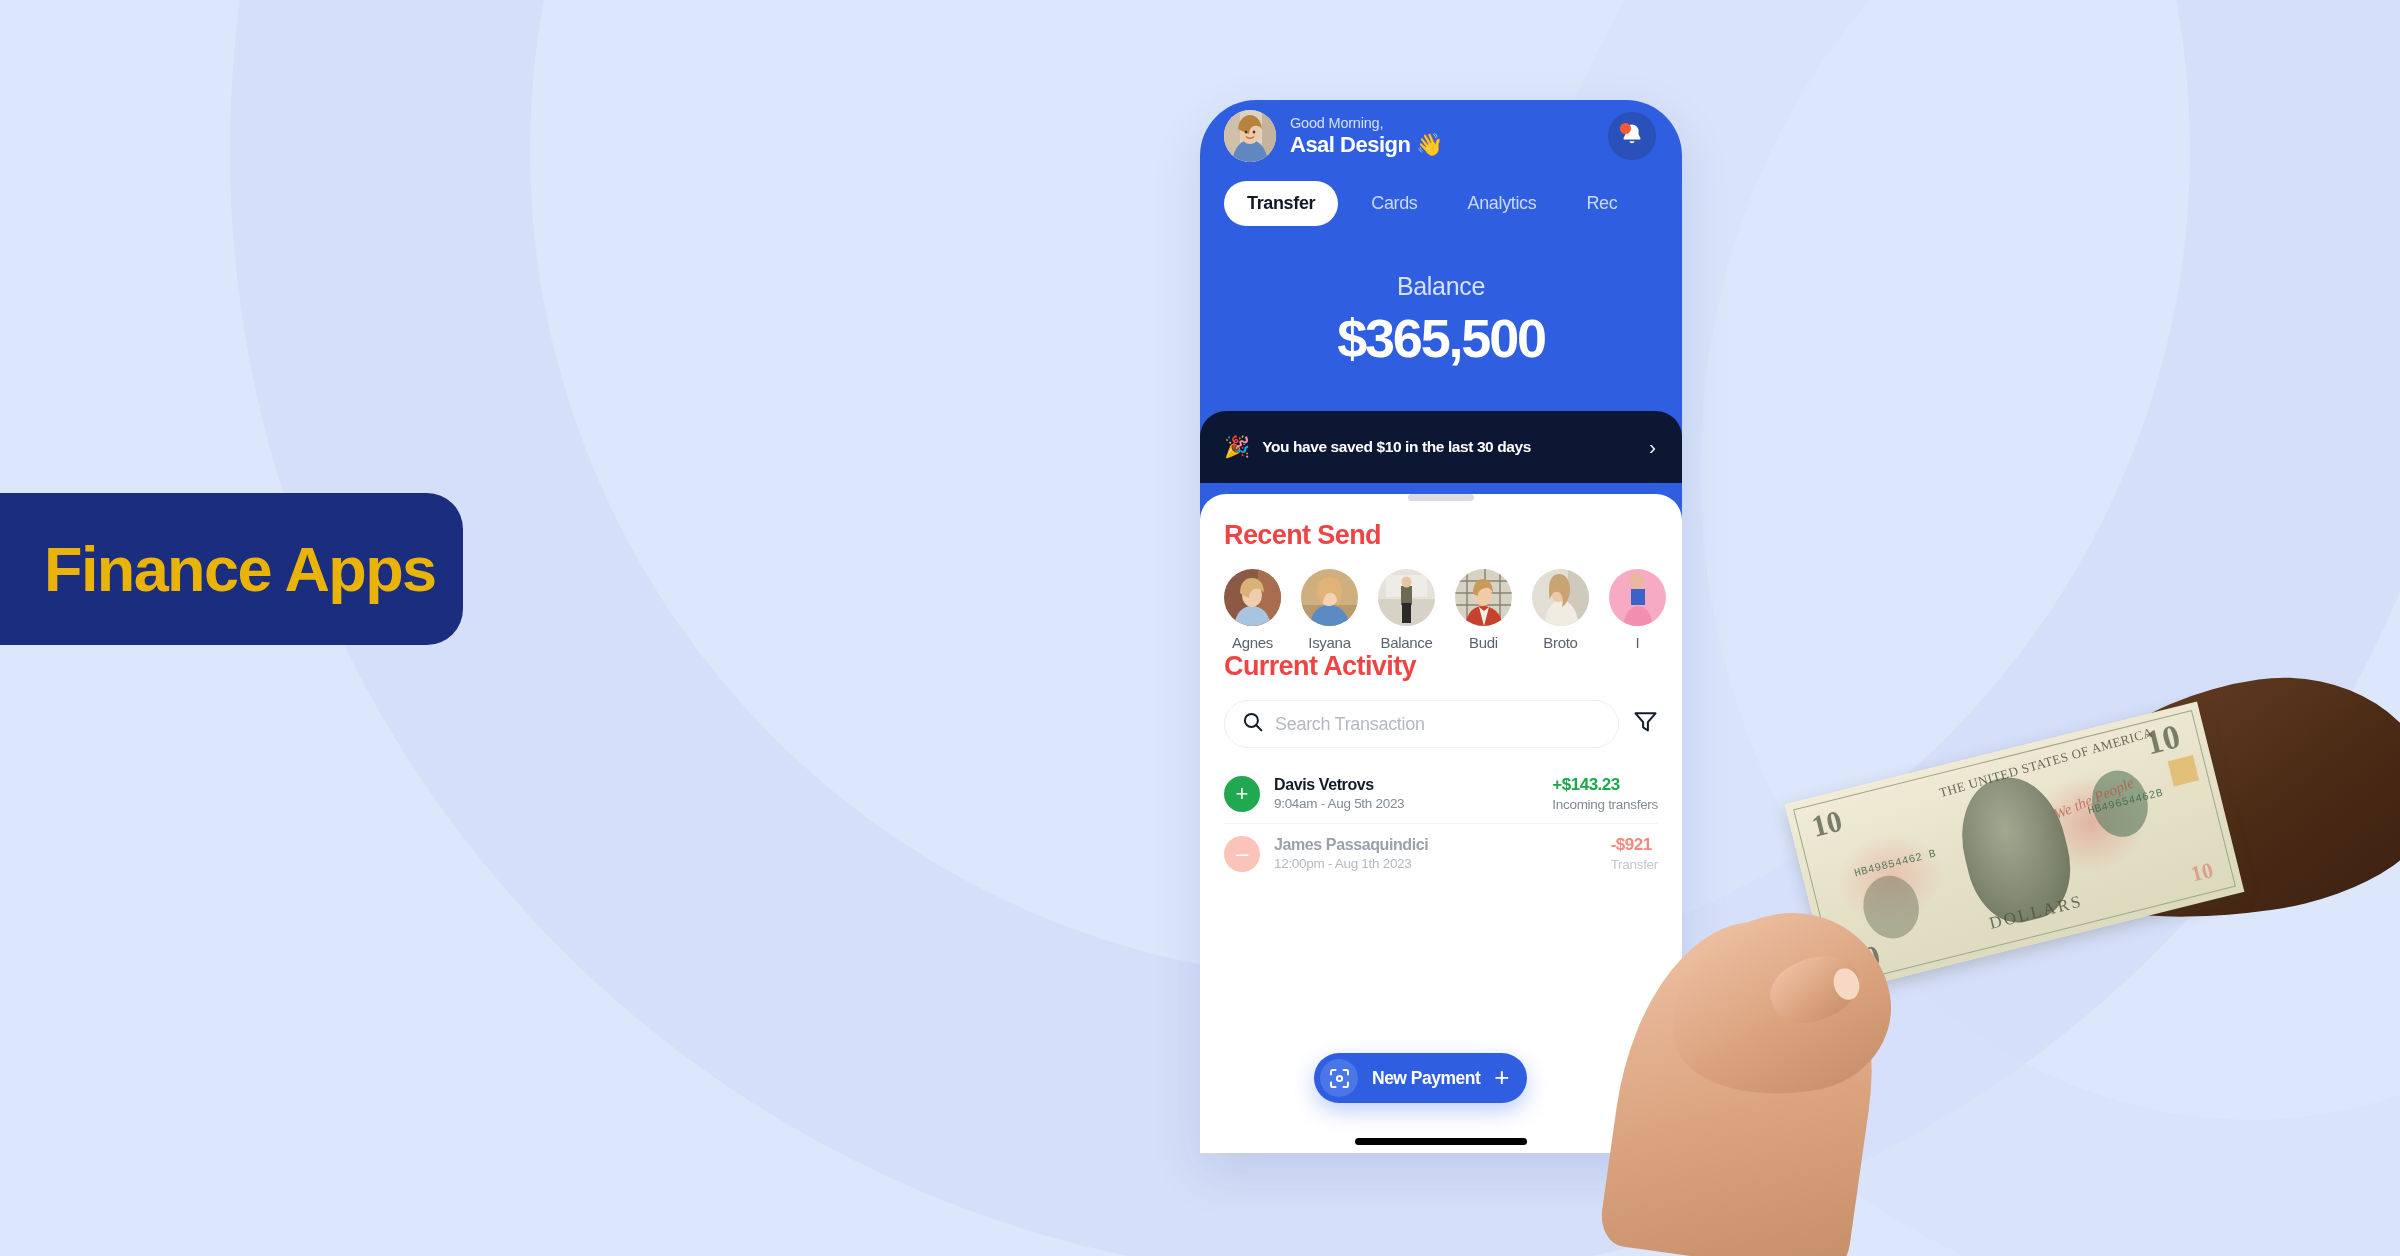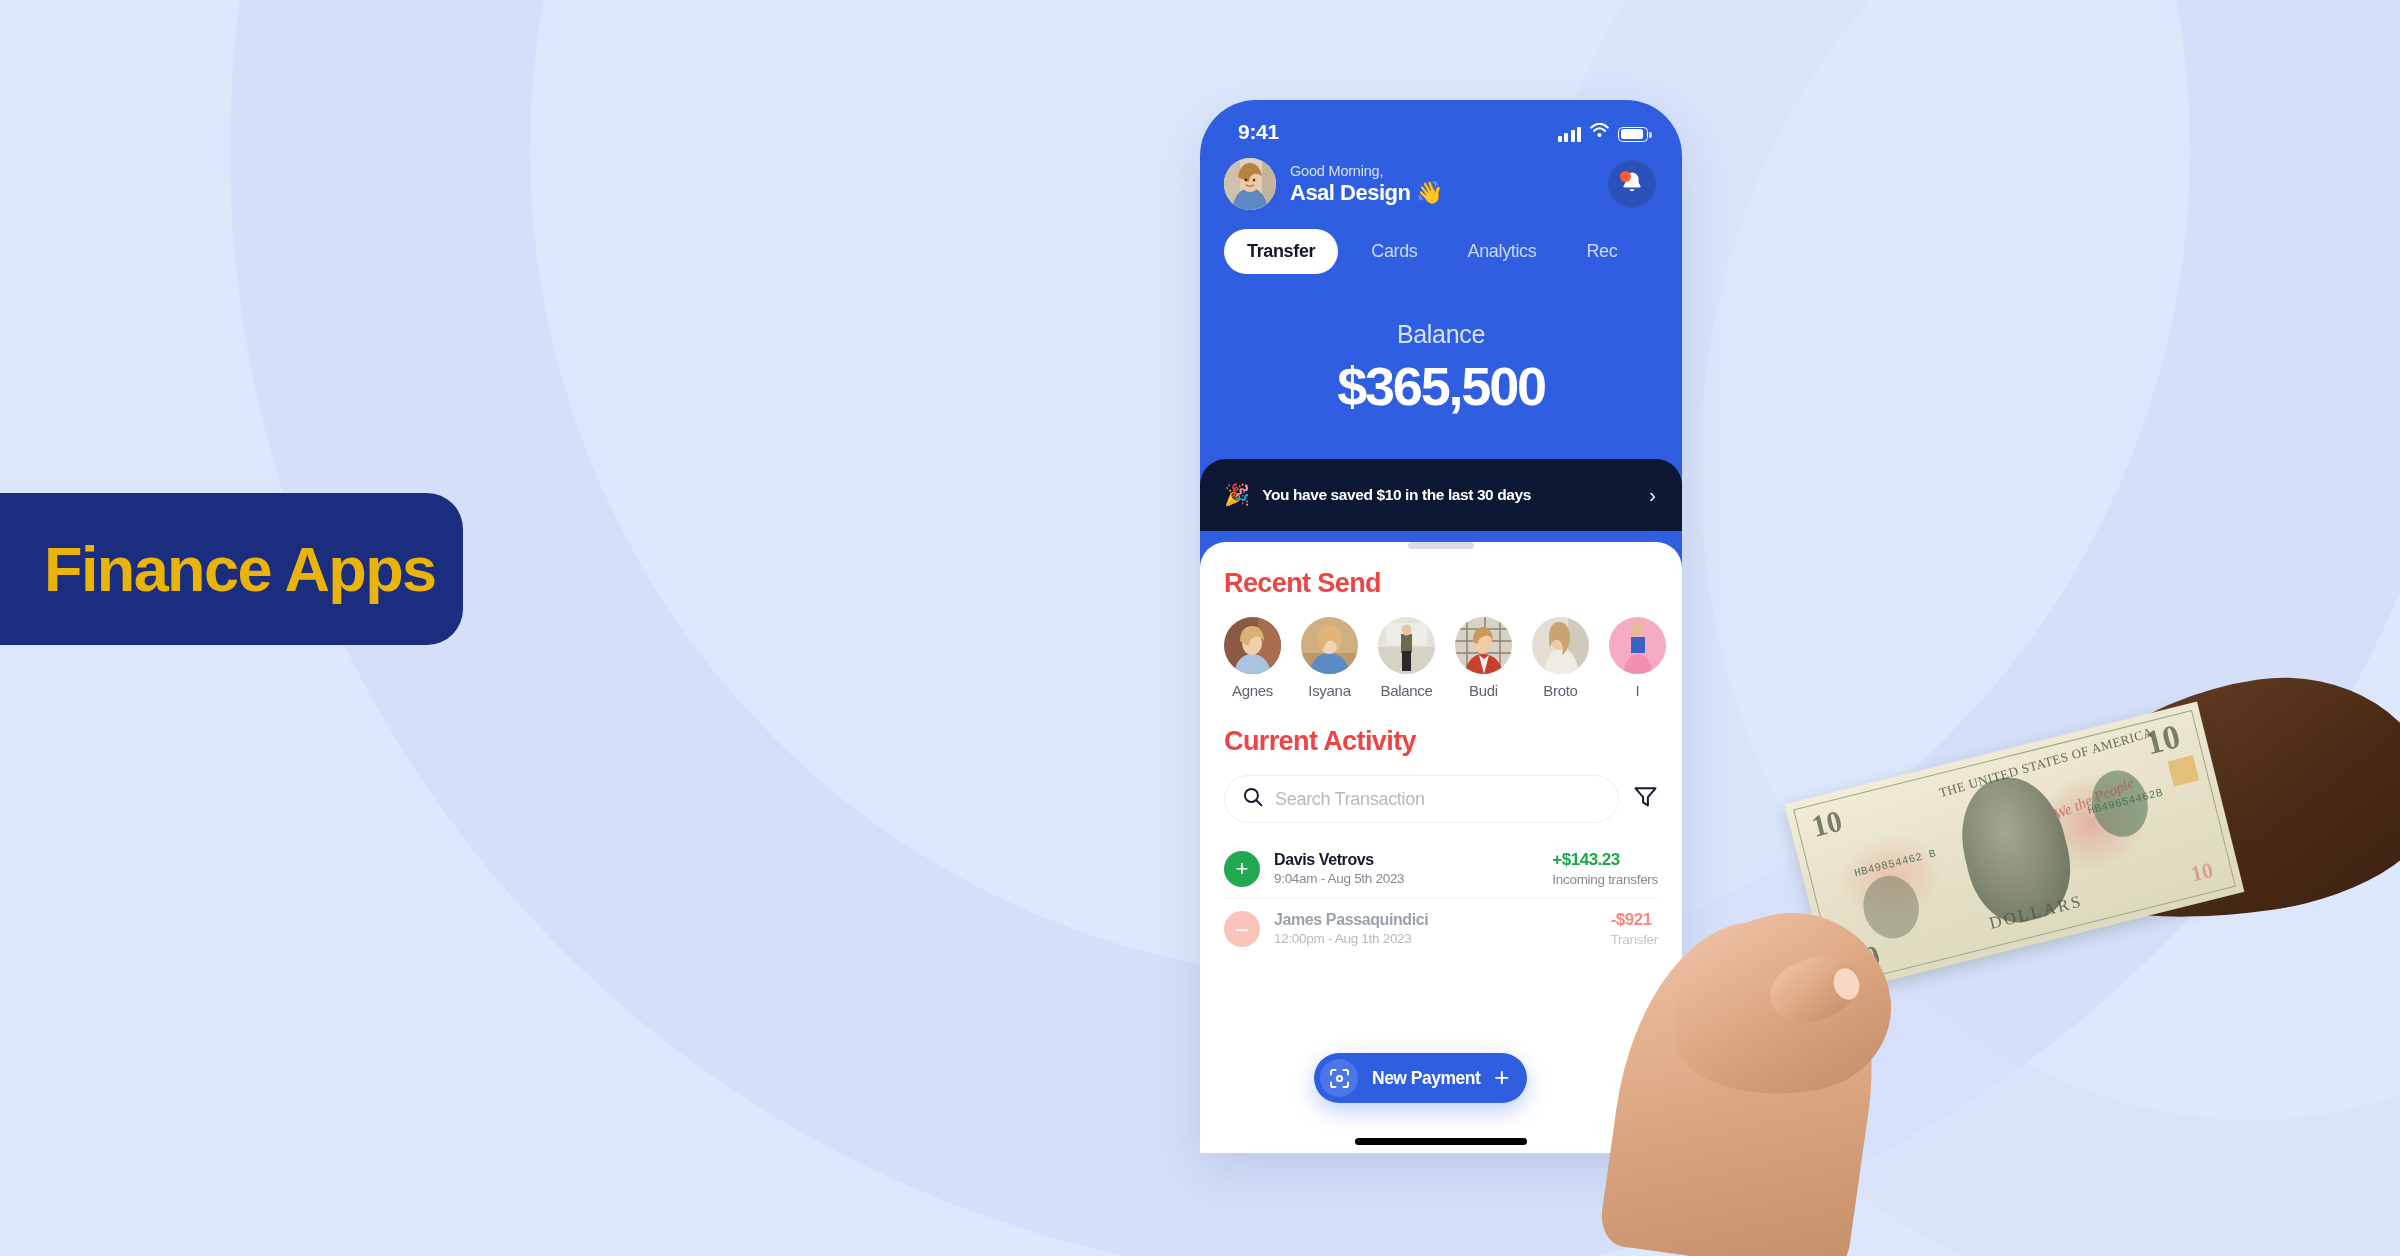--- a/index.html
+++ b/index.html
@@ -182,21 +182,21 @@
   .contact { width:57px; flex:0 0 auto; text-align:center; }
   .contact-pic {
     width:57px; height:57px; border-radius:50%;
     overflow:hidden;
   }
   .contact-name {
     margin-top:8px; font-size:15px; color:#5b626e; letter-spacing:-.3px;
   }
 
   
-  #activity-title { margin-top:27px; }
+  #activity-title { }
   #search-row { display:flex; align-items:center; gap:14px; margin-top:18px; }
   #search-box {
     flex:1; height:48px; border:1.6px solid #eceef1; border-radius:26px;
     display:flex; align-items:center; gap:12px; padding:0 18px;
   }
   #search-placeholder { color:#b4b9c1; font-size:18px; letter-spacing:-.3px;text-align:right; }
 
   
   #tx-list { margin-top:16px; }
   .tx-row {
@@ -389,41 +389,20 @@
   <div class="bg-ring" id="ring-main"></div>
   <div class="bg-ring" id="ring-soft"></div>
 </div>
 
 <div id="badge">
   <span id="badge-text">Finance Apps</span>
 </div>
 
 <div id="phone">
 
-  <div id="statusbar">
-    <span id="clock">9:41</span>
-    <span id="status-icons">
-      <span class="sig">
-          <i></i>
-          <i></i>
-          <i></i>
-          <i></i>
-        </span>
-      <span>
-        <svg width="19" height="15" viewBox="0 0 19 15" fill="none">
-          <path d="M1.2 4.6C4.1 1.9 7 .8 9.5.8s5.4 1.1 8.3 3.8" stroke="#fff" stroke-width="2.1" stroke-linecap="round"></path>
-          <path d="M4 7.9c2-1.8 3.8-2.6 5.5-2.6s3.5.8 5.5 2.6" stroke="#fff" stroke-width="2.1" stroke-linecap="round"></path>
-          <circle cx="9.5" cy="12" r="2.1" fill="#fff"></circle>
-        </svg>
-      </span>
-      <span class="batt">
-          <b></b>
-        </span>
-    </span>
-  </div>
 
   <div id="greeting-row">
     <div id="avatar">
       <svg width="52" height="52" viewBox="0 0 52 52">
         <rect width="52" height="52" fill="#ded2c2"></rect>
         <rect x="0" y="0" width="16" height="52" fill="#cfc0ac"></rect>
         <rect x="38" y="0" width="14" height="52" fill="#c4b39d"></rect>
         <path d="M8 52c2-15 9-22 18-22s16 7 18 22z" fill="#5f87c0"></path>
         <ellipse cx="26" cy="22" rx="10" ry="12" fill="#f0c9a8"></ellipse>
         <path d="M14 19c1-10 7-14 12-14s11 4 12 14c-2-3-5-4-8-3-3 1-5 4-5 8-4-2-8-3-11-5z" fill="#b8833f"></path>

